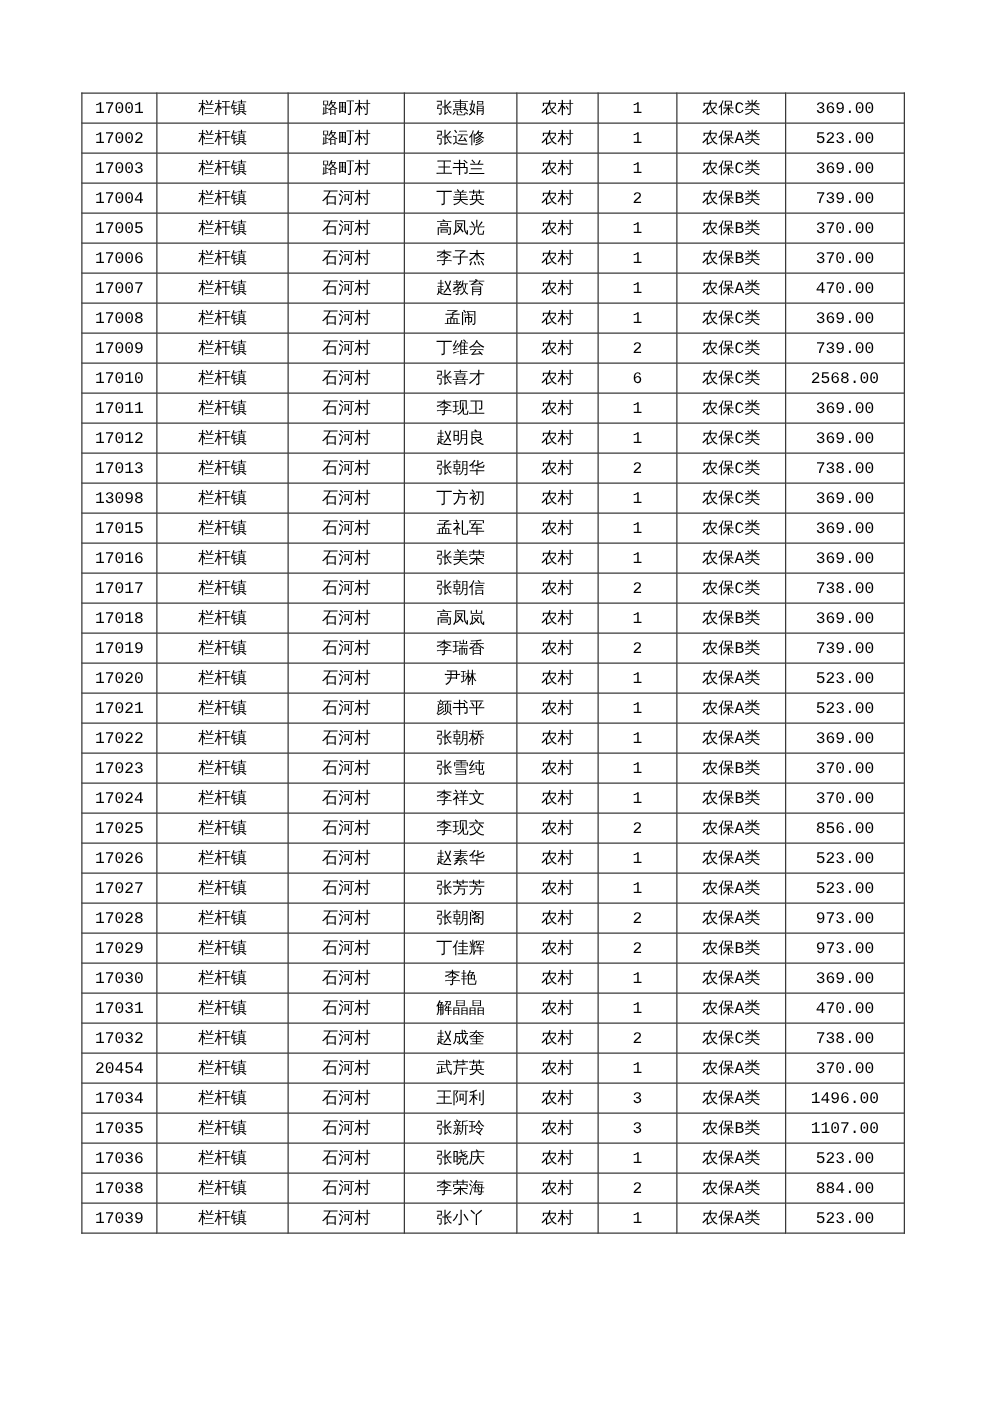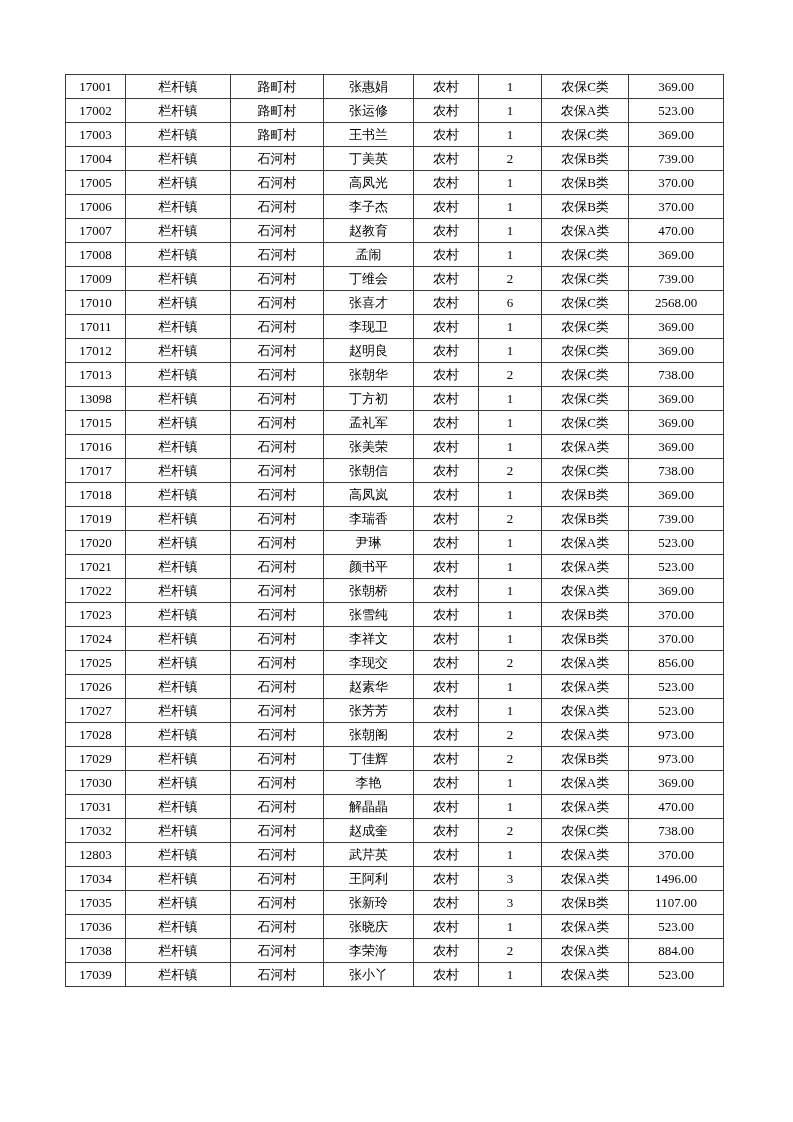--- a/index.html
+++ b/index.html
@@ -5,21 +5,21 @@
   html, body {
     margin: 0;
     padding: 0;
     background: #ffffff;
   }
   .page {
     position: relative;
     width: 793px;
     height: 1122px;
     background: #ffffff;
-    font-family: Liberation Serif, serif;
+    font-family: Liberation Mono, monospace;
     color: #000000;
     overflow: hidden;
   }
   table.data-table {
     position: absolute;
     left: 65px;
     top: 74px;
     width: 618px;
     border-collapse: collapse;
     table-layout: fixed;
@@ -364,21 +364,21 @@
           <td class="col-record-id">17032</td>
           <td class="col-town">栏杆镇</td>
           <td class="col-village">石河村</td>
           <td class="col-person-name">赵成奎</td>
           <td class="col-residence-type">农村</td>
           <td class="col-person-count">2</td>
           <td class="col-insurance-category">农保C类</td>
           <td class="col-amount">738.00</td>
         </tr>
         <tr>
-          <td class="col-record-id">12803</td>
+          <td class="col-record-id">20454</td>
           <td class="col-town">栏杆镇</td>
           <td class="col-village">石河村</td>
           <td class="col-person-name">武芹英</td>
           <td class="col-residence-type">农村</td>
           <td class="col-person-count">1</td>
           <td class="col-insurance-category">农保A类</td>
           <td class="col-amount">370.00</td>
         </tr>
         <tr>
           <td class="col-record-id">17034</td>

